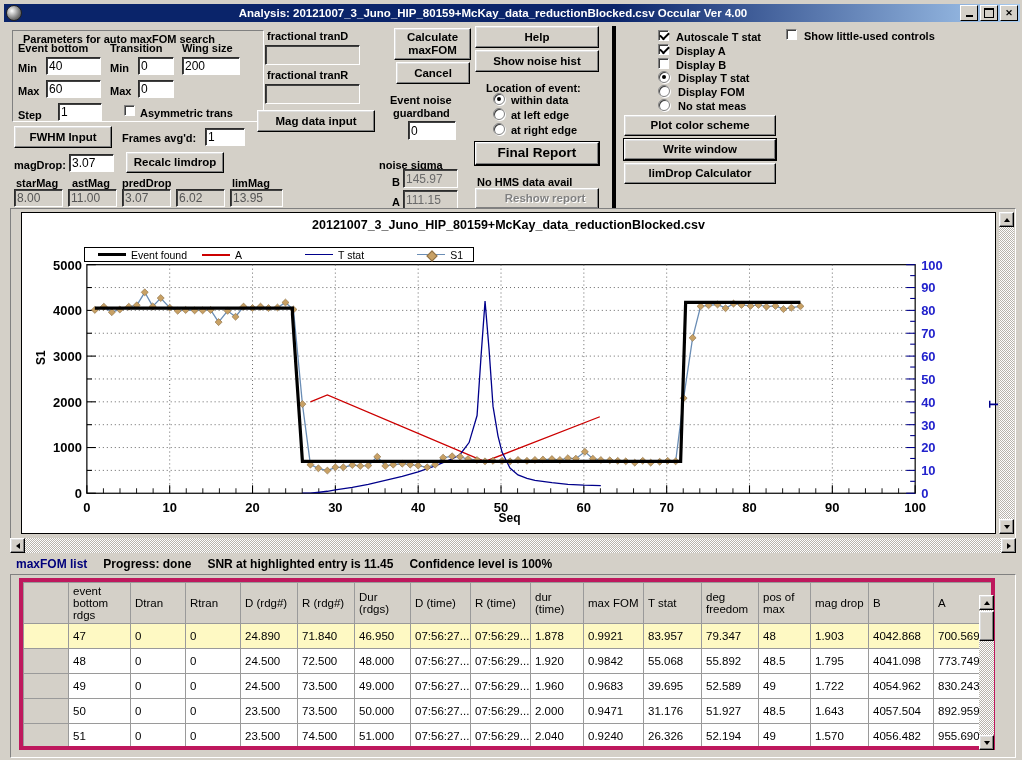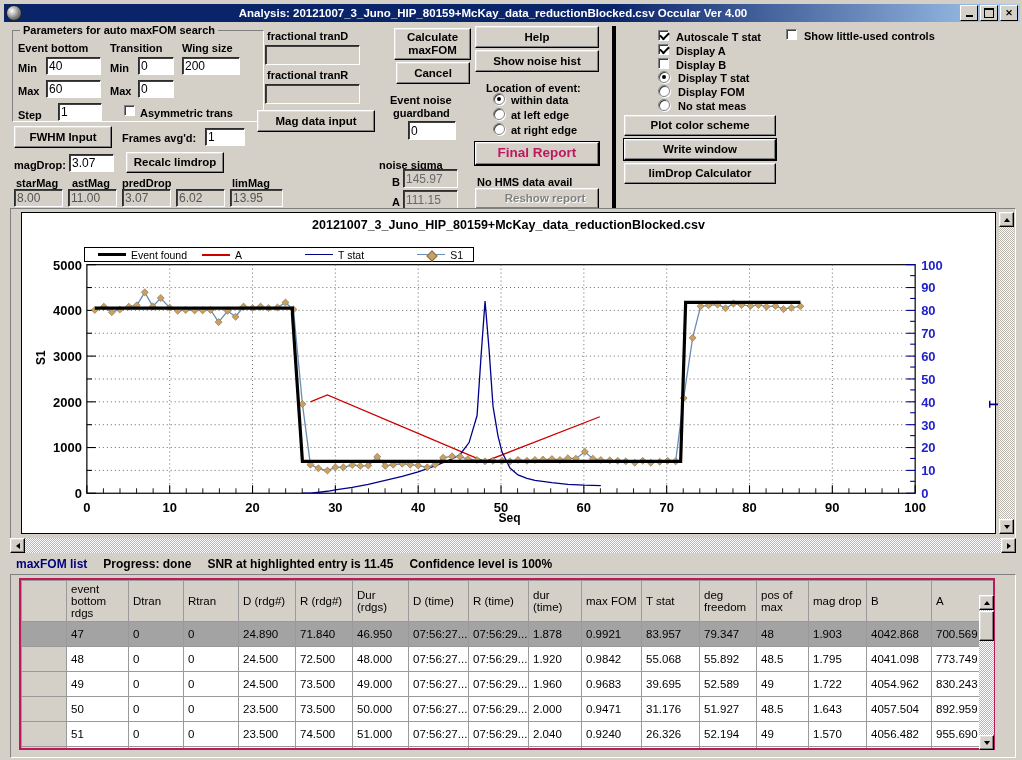--- a/index.html
+++ b/index.html
@@ -27,39 +27,39 @@
     border:1px solid;border-color:#fff #000 #000 #fff;
     display:flex;align-items:center;justify-content:center;
     font-size:9px;font-weight:bold;line-height:1;font-family:"Liberation Sans",sans-serif;}
   .tb-btn .gl{display:block;}
   .gl-min{width:7px;height:2px;background:#000;margin-top:5px;}
   .gl-max{width:8px;height:7px;border:1px solid #000;border-top-width:2px;}
 
   
   .grp{position:absolute;border:1px solid;border-color:#808080 #fff #fff #808080;}
   .grp-label{position:absolute;background:#d4d0c8;padding:0 3px;font-weight:bold;
-    font-size:11px;white-space:nowrap;}
+    font-size:11px;white-space:nowrap;margin-top:9px;}
   .lbl{position:absolute;font-weight:bold;font-size:11px;white-space:nowrap;}
   .tf{position:absolute;background:#fff;border:2px inset #d4d0c8;
     border-color:#808080 #fff #fff #808080;border-width:1px;
     box-shadow:inset 1px 1px 0 #404040;
     font-size:12px;font-family:"Liberation Sans",sans-serif;
     padding:1px 2px;box-sizing:border-box;display:flex;align-items:center;
     color:#000;}
   .tf.ro{background:#d4d0c8;color:#555;}
   .tf.gray{background:#d4d0c8;color:#6a6a6a;}
   .btn{position:absolute;background:#d4d0c8;
     border:1px solid;border-color:#fff #000 #000 #fff;
     box-shadow:inset -1px -1px 0 #808080, inset 1px 1px 0 #dfdfdf;
     display:flex;align-items:center;justify-content:center;text-align:center;
     font-weight:bold;font-size:11.5px;line-height:1.1;cursor:default;
     box-sizing:border-box;color:#000;}
   .btn.thick{border-color:#fff #000 #000 #fff;outline:1px solid #000;outline-offset:0px;}
   .btn.dis{color:#808080;text-shadow:1px 1px 0 #fff;}
-  .btn.blue{color:#be185d;font-size:13.5px;}
+  .btn.blue{color:#000000;font-size:13.5px;}
   .cb{position:absolute;width:11px;height:11px;background:#fff;
     border:1px solid;border-color:#808080 #fff #fff #808080;
     box-shadow:inset 1px 1px 0 #404040;box-sizing:border-box;}
   .cb.checked::after{content:"";position:absolute;left:1px;top:1px;width:7px;height:4px;
     border-left:2px solid #000;border-bottom:2px solid #000;
     transform:rotate(-45deg);}
   .rb{position:absolute;width:12px;height:12px;border-radius:50%;
     background:#fff;border:1px solid #808080;box-sizing:border-box;
     box-shadow:inset 1px 1px 0 #404040, 1px 1px 0 #fff;}
   .rb.checked::after{content:"";position:absolute;left:3px;top:3px;width:4px;height:4px;
@@ -105,29 +105,29 @@
   
   .status{position:absolute;left:14px;top:555px;height:14px;display:flex;
     align-items:center;gap:16px;font-weight:bold;font-size:12px;}
   .status .k{color:#00007b;}
 
   
   .tblwrap{position:absolute;left:8px;top:572px;width:1006px;height:184px;
     background:#d4d0c8;border:1px solid;border-color:#808080 #fff #fff #808080;
     box-sizing:border-box;}
   .tbl{position:absolute;left:8px;top:3px;width:976px;height:172px;
-    background:#fff;border:2px solid #be185d;overflow:hidden;box-sizing:border-box;}
+    background:#fff;border:4px solid #be185d;overflow:hidden;box-sizing:border-box;}
   table{border-collapse:collapse;table-layout:fixed;width:100%;}
   th,td{border:1px solid #9a9a9a;font-size:11.5px;font-weight:normal;
     padding:2px 4px;text-align:left;vertical-align:middle;
     overflow:hidden;white-space:nowrap;box-sizing:border-box;}
   thead th{background:#d4d0c8;height:38px;vertical-align:middle;white-space:normal;
     line-height:1.05;border-color:#9a9a9a;}
   tbody td{background:#fff;height:25px;}
-  tbody tr.sel td{background:#a3a3a3;}
+  tbody tr.sel td{background:#fef9c3;}
   td.rowhdr,th.rowhdr{background:#d4d0c8;}
 </style>
 </head>
 <body>
 
 <div class="win">
 
   <div class="titlebar">
     <div class="tb-ico"></div>
     <div class="tb-text">Analysis: 20121007_3_Juno_HIP_80159+McKay_data_reductionBlocked.csv  Occular Ver 4.00</div>

